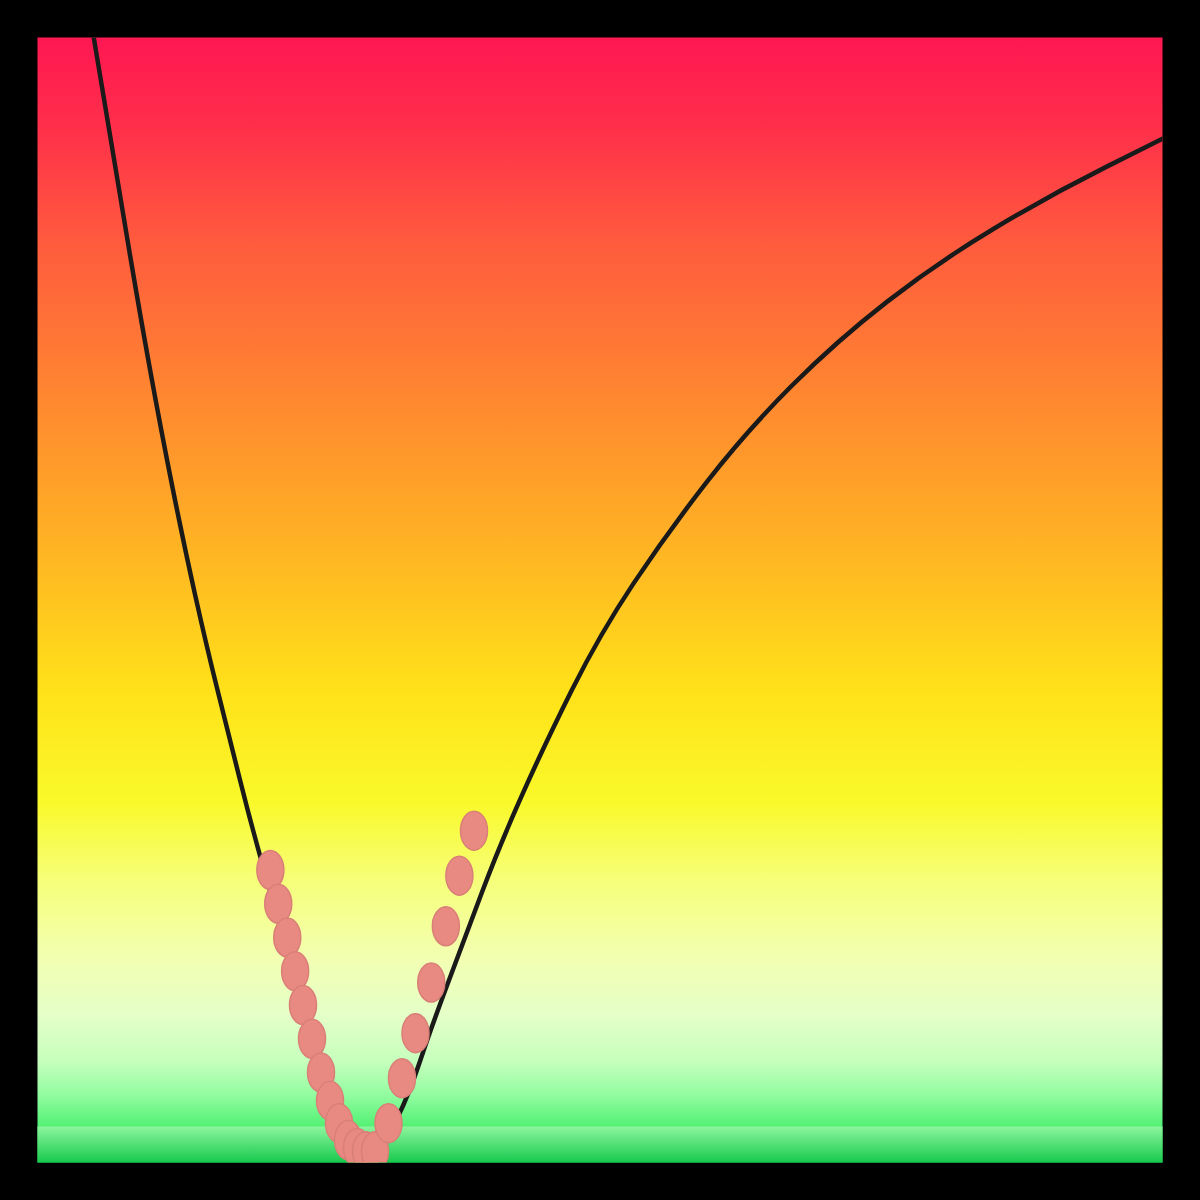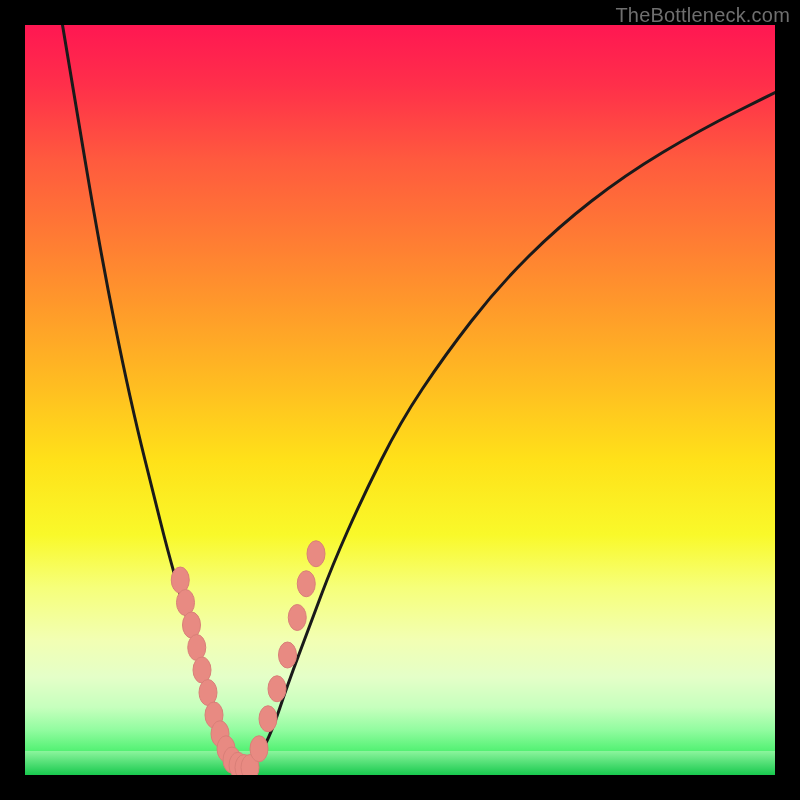--- a/index.html
+++ b/index.html
@@ -85,14 +85,13 @@
           <ellipse cx="234.00" cy="723.75" rx="9" ry="13" fill="#e88a82" stroke="#d97f78" stroke-width="1"></ellipse>
           <ellipse cx="243.00" cy="693.75" rx="9" ry="13" fill="#e88a82" stroke="#d97f78" stroke-width="1"></ellipse>
           <ellipse cx="252.00" cy="663.75" rx="9" ry="13" fill="#e88a82" stroke="#d97f78" stroke-width="1"></ellipse>
           <ellipse cx="262.50" cy="630.00" rx="9" ry="13" fill="#e88a82" stroke="#d97f78" stroke-width="1"></ellipse>
           <ellipse cx="272.25" cy="592.50" rx="9" ry="13" fill="#e88a82" stroke="#d97f78" stroke-width="1"></ellipse>
           <ellipse cx="281.25" cy="558.75" rx="9" ry="13" fill="#e88a82" stroke="#d97f78" stroke-width="1"></ellipse>
           <ellipse cx="291.00" cy="528.75" rx="9" ry="13" fill="#e88a82" stroke="#d97f78" stroke-width="1"></ellipse>
         </g>
     </svg>
   </div>
-  <div class="watermark">TheBottleneck.com</div>
 </div>
 
 </body></html>

